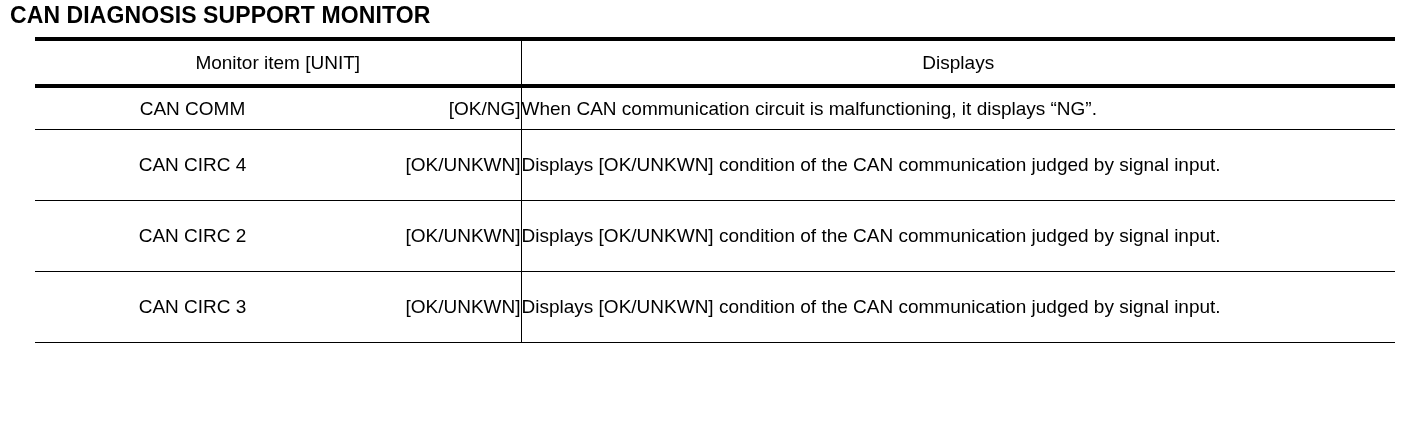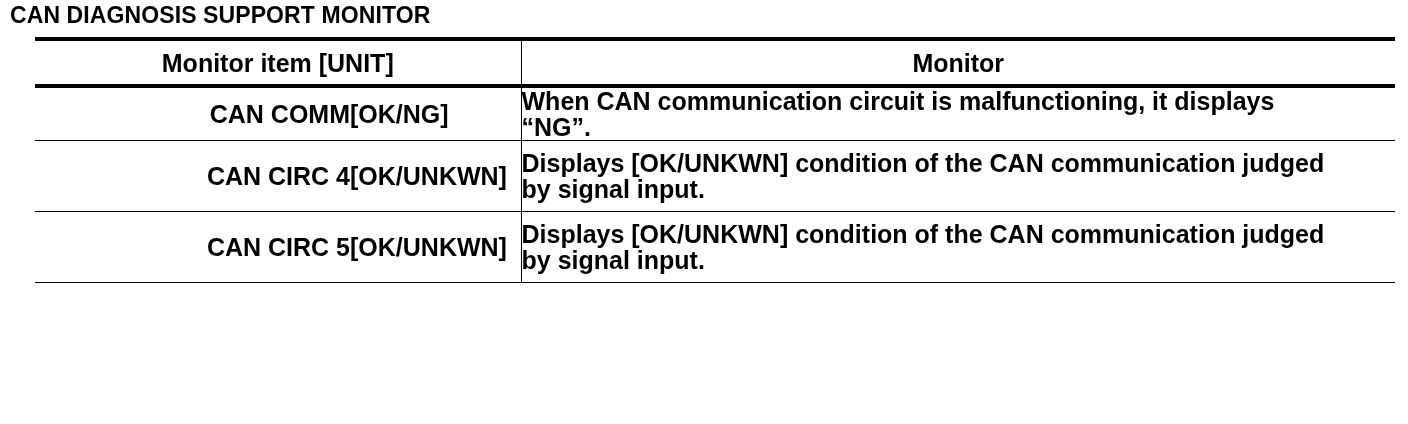--- a/index.html
+++ b/index.html
@@ -39,22 +39,22 @@
     top: 37px;
     width: 1360px;
     border-collapse: collapse;
     table-layout: fixed;
   }
 
   .monitor-table td,
   .monitor-table th {
     padding: 0;
     vertical-align: middle;
-    font-weight: bold;
-    font-size: 25px;
+    font-weight: normal;
+    font-size: 19px;
     line-height: 26px;
   }
 
   
   col.col-item    { width: 315px; }
   col.col-unit    { width: 171px; }
   col.col-contents{ width: 874px; }
 
   
   .rule-thick-top {
@@ -75,25 +75,25 @@
   
   .head-cell {
     height: 43px;
     text-align: center;
     font-size: 19px;
   }
 
   
   .cell-item {
     height: 38px;
-    text-align: right;
+    text-align: center;
     padding-left: 30px;
   }
   .cell-unit {
-    text-align: left;
+    text-align: right;
   }
   .cell-contents {
     text-align: left;
     padding-left: 12px;
     padding-right: 10px;
     margin-left: 19px;
   }
   .row-tall .cell-item,
   .row-tall .cell-unit,
   .row-tall .cell-contents {
@@ -119,21 +119,21 @@
   <table class="monitor-table">
     <colgroup>
       <col class="col-item">
       <col class="col-unit">
       <col class="col-contents">
     </colgroup>
 
     <thead>
       <tr>
         <th class="head-cell rule-thick-top rule-thick-bottom vline-right" colspan="2">Monitor item [UNIT]</th>
-        <th class="head-cell rule-thick-top rule-thick-bottom">Monitor</th>
+        <th class="head-cell rule-thick-top rule-thick-bottom">Displays</th>
       </tr>
     </thead>
 
     <tbody>
 
       <tr class="row-short rule-thin-bottom">
         <td class="cell-item">CAN COMM</td>
         <td class="cell-unit vline-right">[OK/NG]</td>
         <td class="cell-contents">
           <span class="contents-text">When CAN communication circuit is malfunctioning, it displays “NG”.</span>
@@ -141,23 +141,30 @@
       </tr>
 
       <tr class="row-tall rule-thin-bottom">
         <td class="cell-item">CAN CIRC 4</td>
         <td class="cell-unit vline-right">[OK/UNKWN]</td>
         <td class="cell-contents">
           <span class="contents-text">Displays [OK/UNKWN] condition of the CAN communication judged by signal input.</span>
         </td>
       </tr>
 
+      <tr class="row-tall rule-thin-bottom">
+        <td class="cell-item">CAN CIRC 2</td>
+        <td class="cell-unit vline-right">[OK/UNKWN]</td>
+        <td class="cell-contents">
+          <span class="contents-text">Displays [OK/UNKWN] condition of the CAN communication judged by signal input.</span>
+        </td>
+      </tr>
 
       <tr class="row-tall rule-thin-bottom">
-        <td class="cell-item">CAN CIRC 5</td>
+        <td class="cell-item">CAN CIRC 3</td>
         <td class="cell-unit vline-right">[OK/UNKWN]</td>
         <td class="cell-contents">
           <span class="contents-text">Displays [OK/UNKWN] condition of the CAN communication judged by signal input.</span>
         </td>
       </tr>
 
 
     </tbody>
   </table>
 

